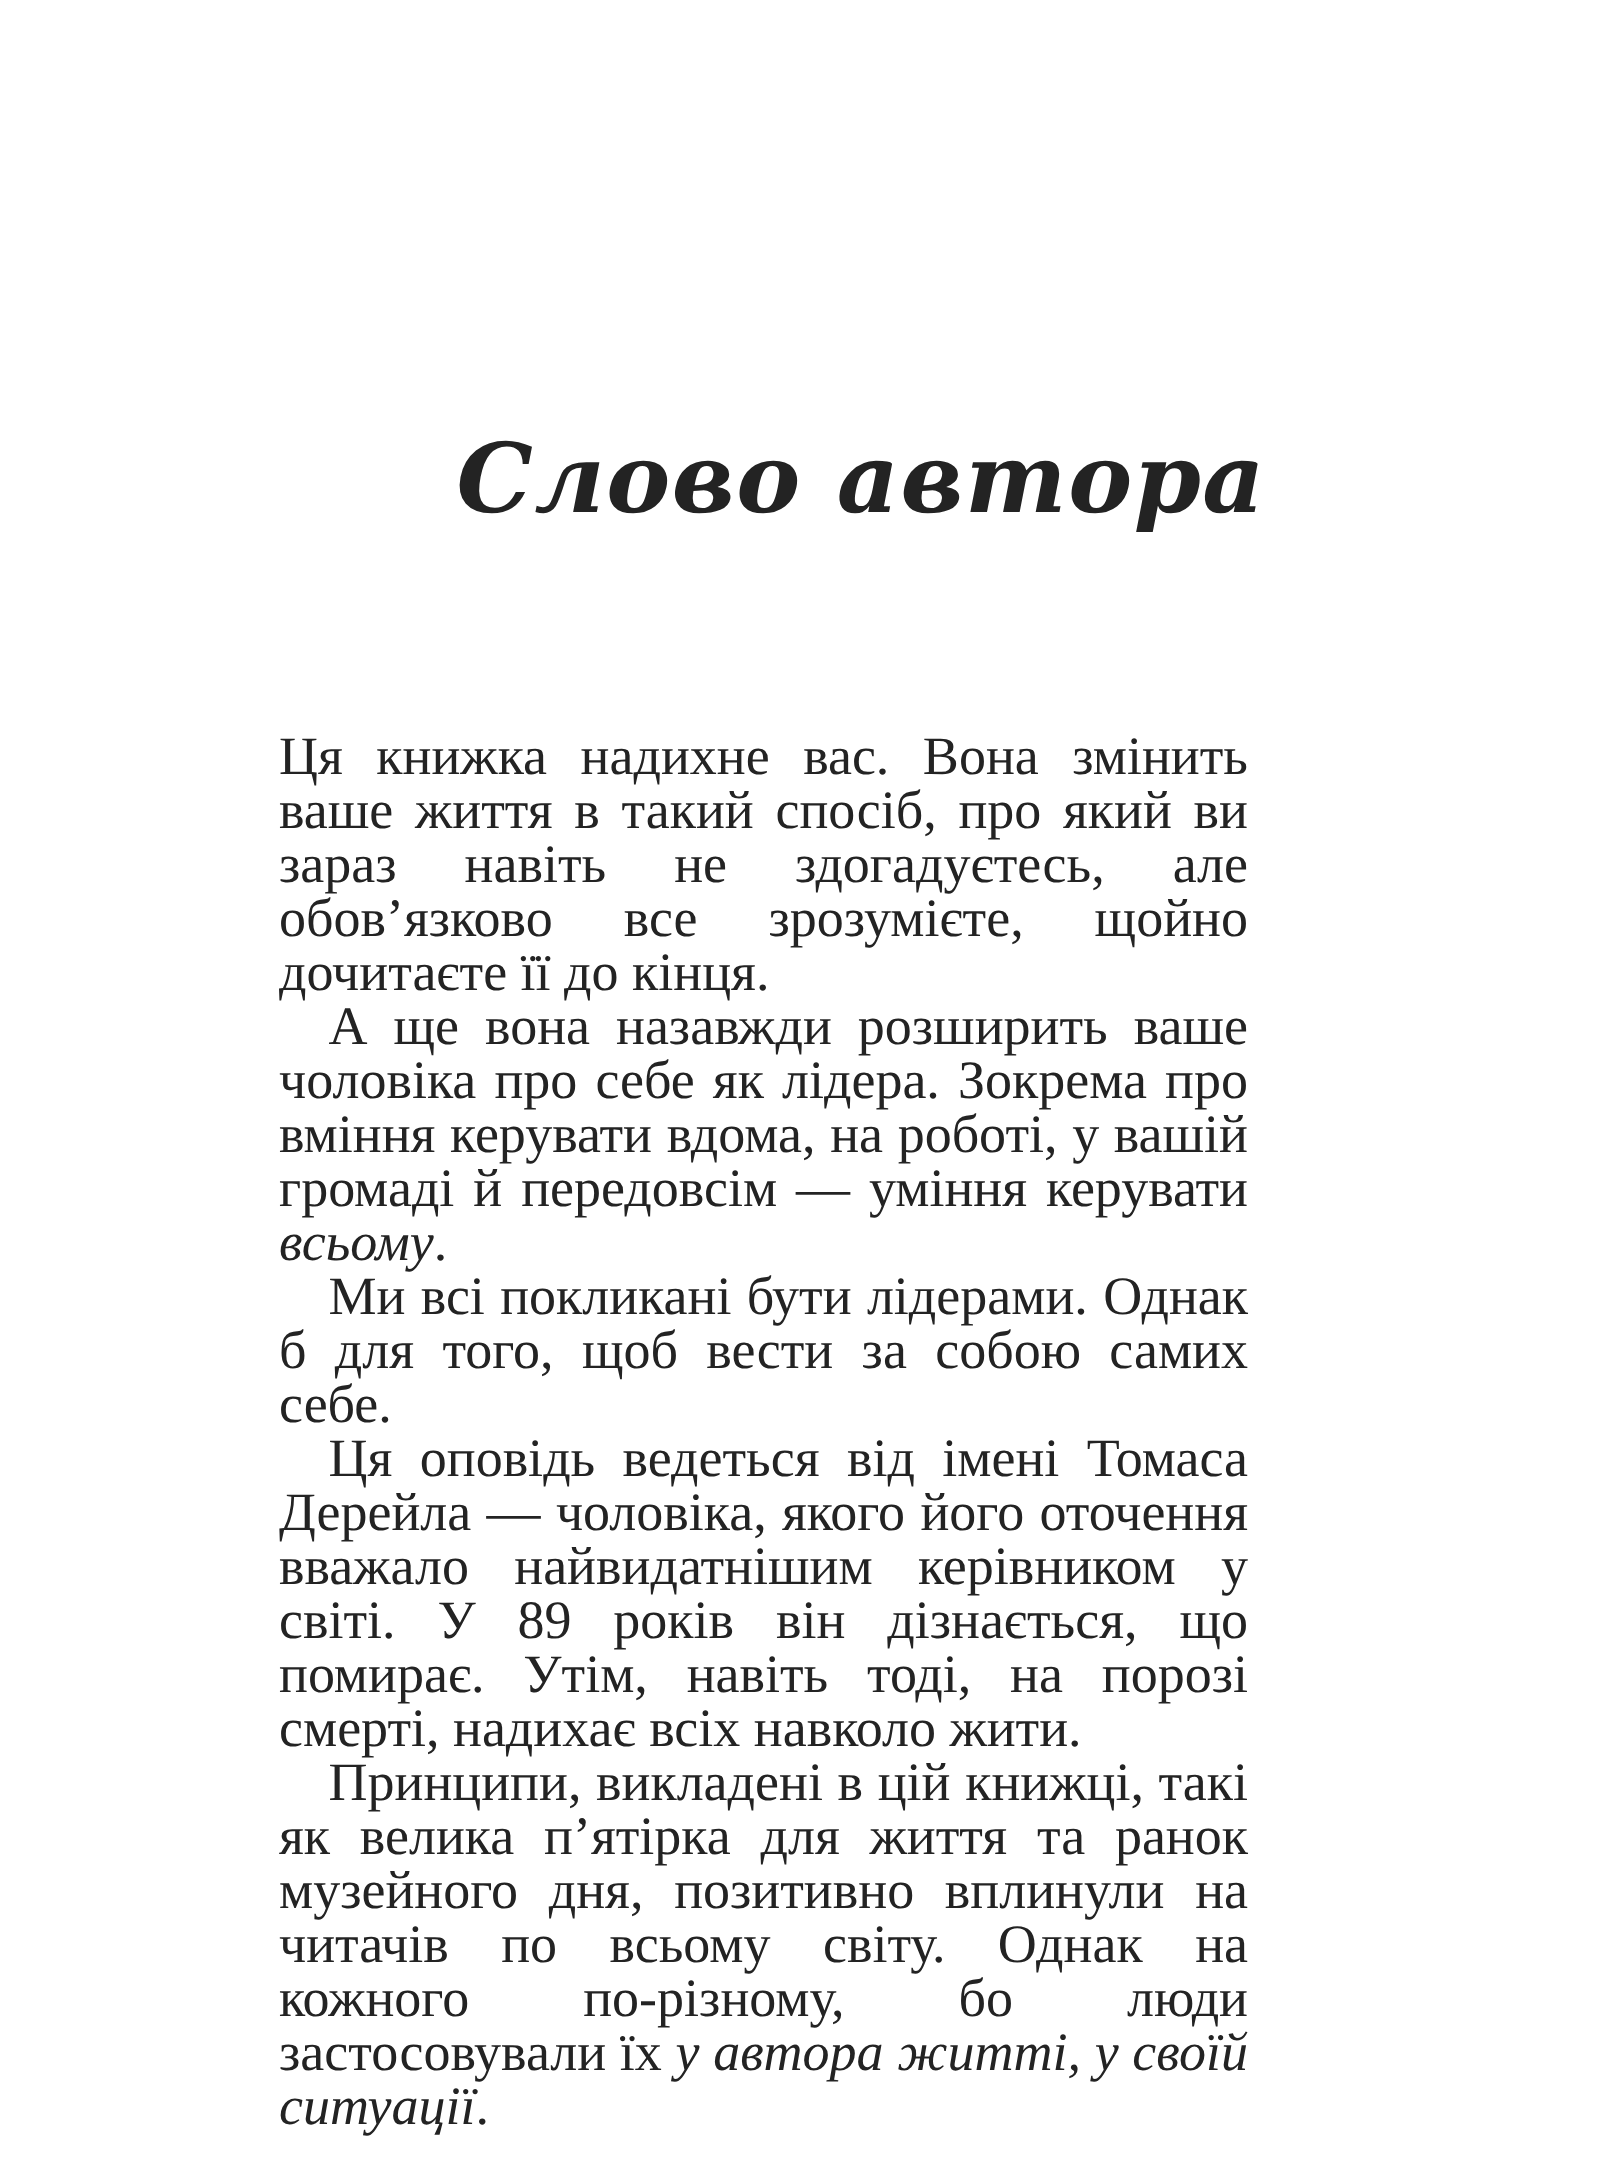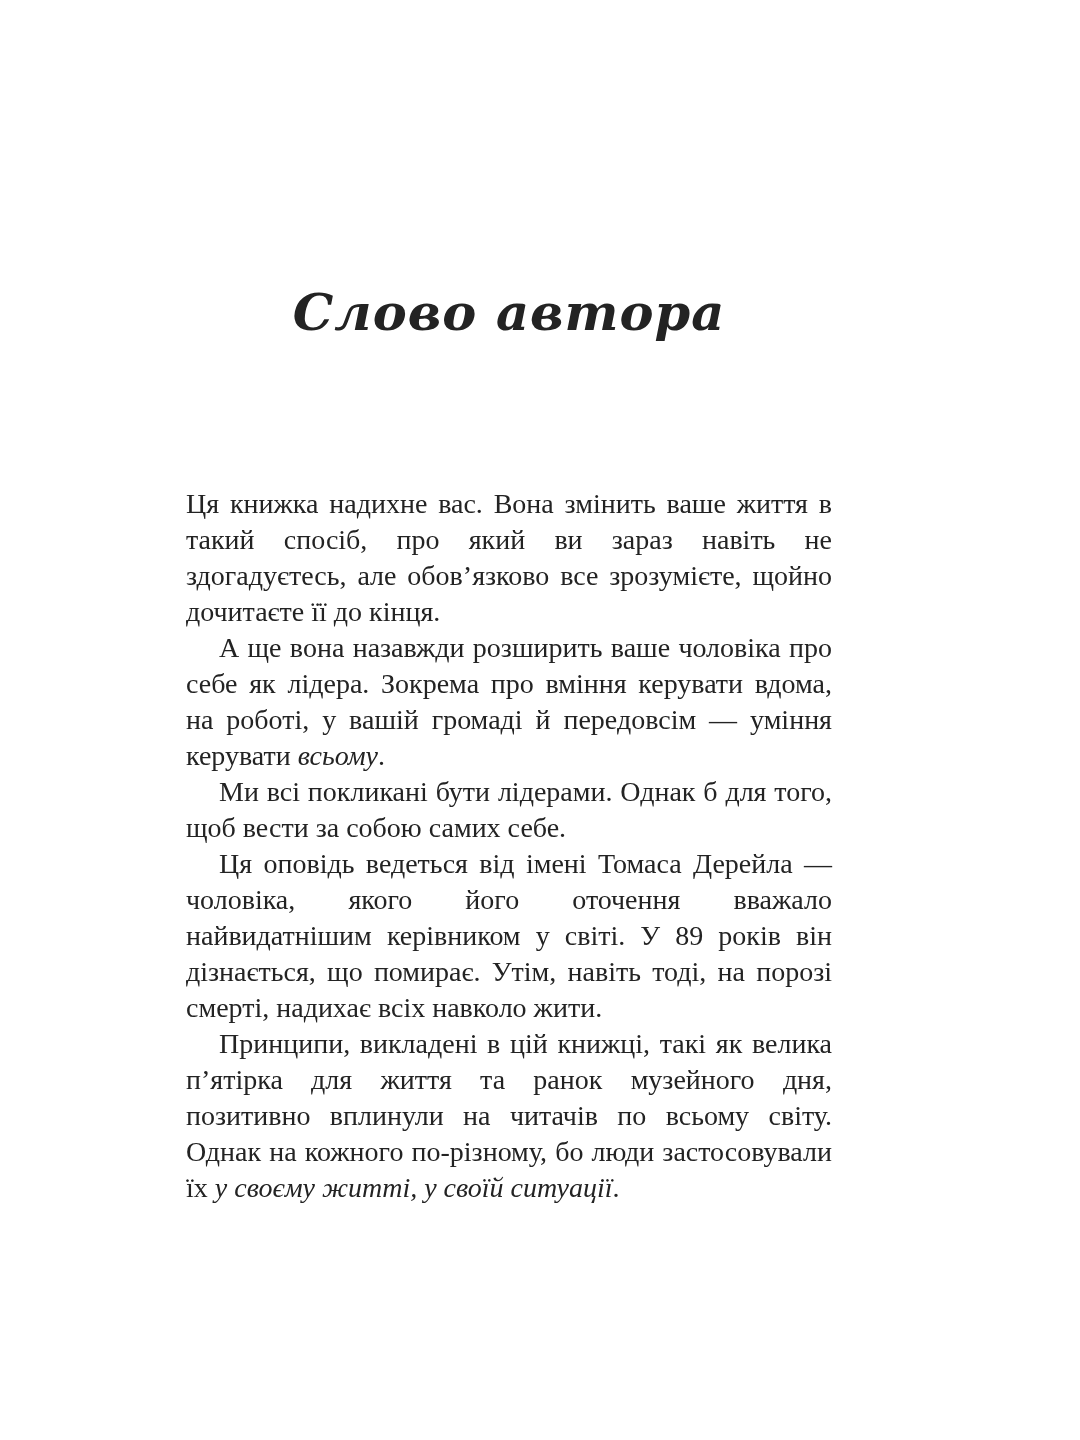--- a/index.html
+++ b/index.html
@@ -10,37 +10,37 @@
     position: relative;
     width: 1080px;
     height: 1440px;
     background: #ffffff;
     overflow: hidden;
     font-family: "Liberation Serif", serif;
   }
   .chapter-title {
     position: absolute;
     top: 282px;
-    left: 186px;
+    left: 198px;
     width: 646px;
     margin: 0;
-    text-align: center;
+    text-align: right;
     font-family: "DejaVu Serif", serif;
     font-style: italic;
     font-weight: 700;
-    font-size: 51px;
+    font-size: 64px;
     line-height: 1.2;
     letter-spacing: 1px;
   }
   .body-text {
     position: absolute;
     top: 486px;
     left: 186px;
     width: 646px;
-    font-size: 28px;
+    font-size: 36px;
     line-height: 36px;
     text-align: justify;
     text-justify: inter-word;
   }
   .body-text p {
     margin: 0;
     text-indent: 33px;
     hyphens: auto;
   }
   .body-text p.no-indent {
@@ -53,15 +53,15 @@
 </head>
 <body>
 
 <div class="page" style="background: rgb(255, 255, 255); color: rgb(35, 35, 35);">
   <h1 class="chapter-title">Слово автора</h1>
   <div class="body-text">
       <p lang="uk" class="no-indent"><span>Ця книжка надихне вас. Вона змінить ваше життя в такий спосіб, про який ви зараз навіть не здогадуєтесь, але обов’язково все зрозумієте, щойно дочитаєте її до кінця.</span></p>
       <p lang="uk"><span>А ще вона назавжди розширить ваше чоловіка про себе як лідера. Зокрема про вміння керувати вдома, на роботі, у вашій громаді й передовсім — уміння керувати </span><span class="italic">всьому</span><span>.</span></p>
       <p lang="uk"><span>Ми всі покликані бути лідерами. Однак б для того, щоб вести за собою самих себе.</span></p>
       <p lang="uk"><span>Ця оповідь ведеться від імені Томаса Дерейла — чоловіка, якого його оточення вважало найвидатнішим керівником у світі. У 89 років він дізнається, що помирає. Утім, навіть тоді, на порозі смерті, надихає всіх навколо жити.</span></p>
-      <p lang="uk"><span>Принципи, викладені в цій книжці, такі як велика п’ятірка для життя та ранок музейного дня, позитивно вплинули на читачів по всьому світу. Однак на кожного по-різному, бо люди застосовували їх </span><span class="italic">у своєму житті, у своїй ситуації</span><span>.</span></p>
+      <p lang="uk"><span>Принципи, викладені в цій книжці, такі як велика п’ятірка для життя та ранок музейного дня, позитивно вплинули на читачів по всьому світу. Однак на кожного по-різному, бо люди застосовували їх </span><span class="italic">у автора житті, у своїй ситуації</span><span>.</span></p>
     </div>
 </div>
 
 </body></html>

